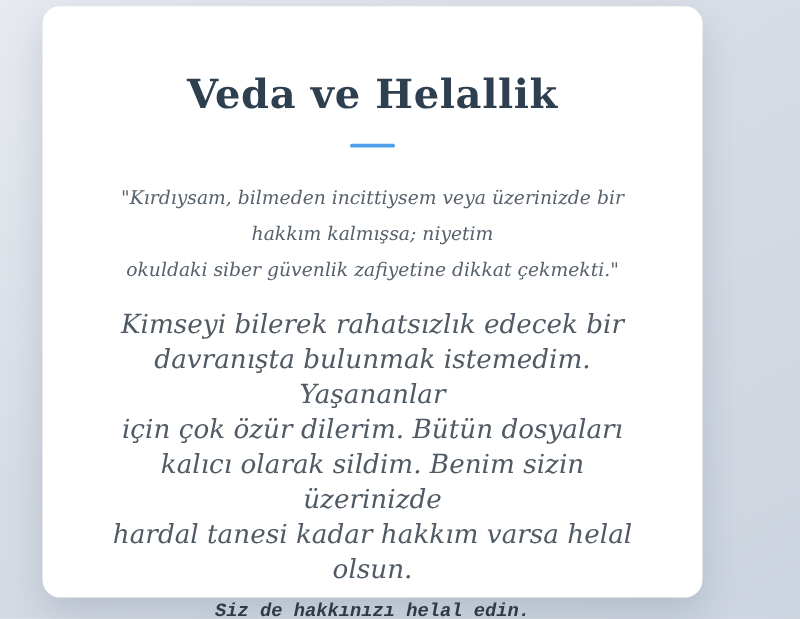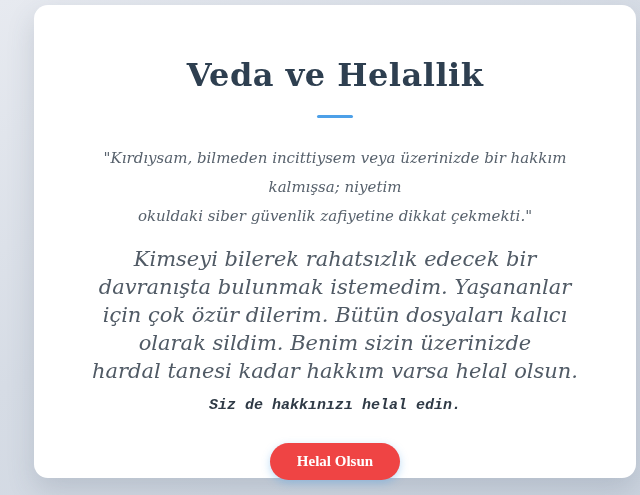--- a/index.html
+++ b/index.html
@@ -12,21 +12,21 @@
 
   body {
     background: linear-gradient(150deg, #e7eaf0 0%, #d6dce5 45%, #ccd4df 100%);
     font-family: "Liberation Serif", serif;
   }
 
   .card {
     position: absolute;
     left: 34px;
     top: 5px;
-    width: 602px;
+    width: 528px;
     height: 473px;
     background: #ffffff;
     border-radius: 14px;
     box-shadow: 0 12px 28px rgba(60, 75, 100, 0.18);
     text-align: center;
     padding: 50px 46px 0 46px;
   }
 
   .title {
     font-family: "DejaVu Serif", "Liberation Serif", serif;

